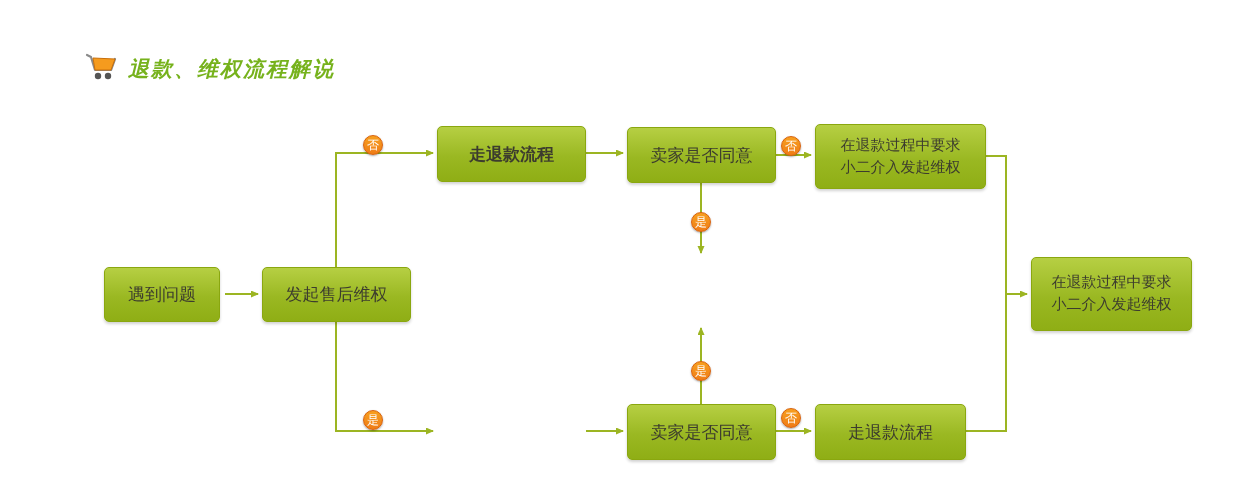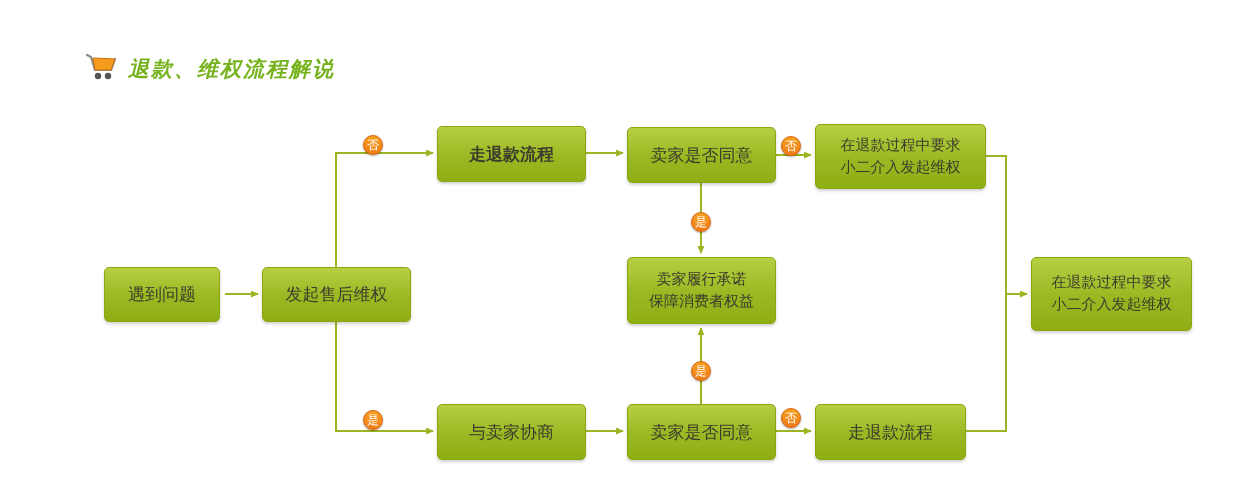--- a/index.html
+++ b/index.html
@@ -134,23 +134,20 @@
     <path class="edge" d="M1006,155 L1006,432"></path>
     <path class="edge" d="M1006,294 L1027,294" marker-end="url(#arr)"></path>
   </svg>
 
   <div class="node n-problem">遇到问题</div>
   <div class="node n-confirm">发起售后维权</div>
   <div class="node n-refund">走退款流程</div>
   <div class="node n-agree-top">卖家是否同意</div>
   <div class="node n-xiaoer-top">在退款过程中要求
 小二介入发起维权</div>
-  <div class="node n-promise">卖家履行承诺
-保障消费者权益</div>
-  <div class="node n-negotiate">与卖家协商</div>
   <div class="node n-agree-bottom">卖家是否同意</div>
   <div class="node n-aftersales">走退款流程</div>
   <div class="node n-xiaoer-right">在退款过程中要求
 小二介入发起维权</div>
 
   <div class="badge b-no-1">否</div>
   <div class="badge b-yes-1">是</div>
   <div class="badge b-no-2">否</div>
   <div class="badge b-yes-2">是</div>
   <div class="badge b-yes-3">是</div>

